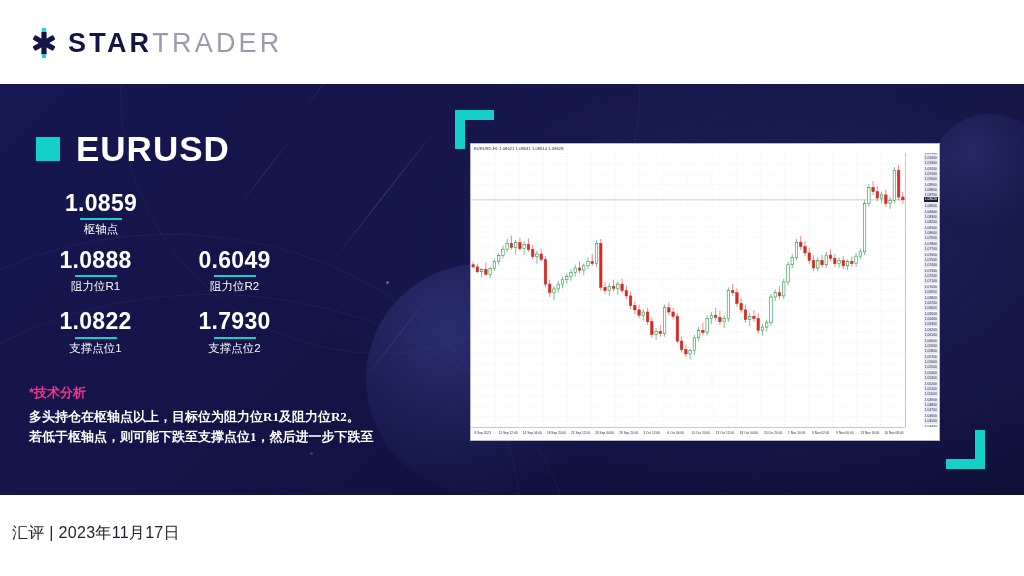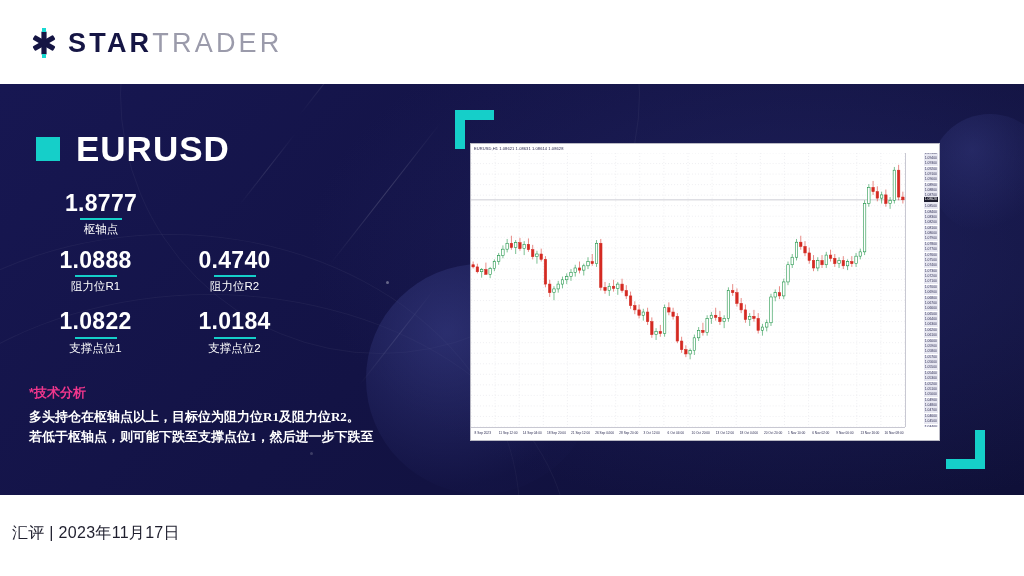--- a/index.html
+++ b/index.html
@@ -167,46 +167,46 @@
   <div class="dot" style="left:310px;top:368px;opacity:.5;"></div>
 
   <div class="left">
 
     <div class="title-row">
       <span class="title-sq"></span>
       <span class="title-text">EURUSD</span>
     </div>
 
     <div class="pivot-block">
-      <div class="lvl-val">1.8777</div>
+      <div class="lvl-val">1.0859</div>
       <div class="lvl-rule"></div>
       <div class="lvl-lbl">枢轴点</div>
     </div>
 
     <div class="grid-levels">
       <div class="grid-row">
         <div class="grid-cell">
           <div class="lvl-val">1.0888</div>
           <div class="lvl-rule"></div>
           <div class="lvl-lbl">阻力位R1</div>
         </div>
         <div class="grid-cell">
-          <div class="lvl-val">0.4740</div>
+          <div class="lvl-val">0.6049</div>
           <div class="lvl-rule"></div>
           <div class="lvl-lbl">阻力位R2</div>
         </div>
       </div>
       <div class="grid-row">
         <div class="grid-cell">
           <div class="lvl-val">1.0822</div>
           <div class="lvl-rule"></div>
           <div class="lvl-lbl">支撑点位1</div>
         </div>
         <div class="grid-cell">
-          <div class="lvl-val">1.0184</div>
+          <div class="lvl-val">1.7930</div>
           <div class="lvl-rule"></div>
           <div class="lvl-lbl">支撑点位2</div>
         </div>
       </div>
     </div>
 
     <div class="analysis">
       <div class="analysis-title">*技术分析</div>
       <div class="analysis-body">多头持仓在枢轴点以上，目标位为阻力位R1及阻力位R2。</div>
       <div class="analysis-body">若低于枢轴点，则可能下跌至支撑点位1，然后进一步下跌至</div>

